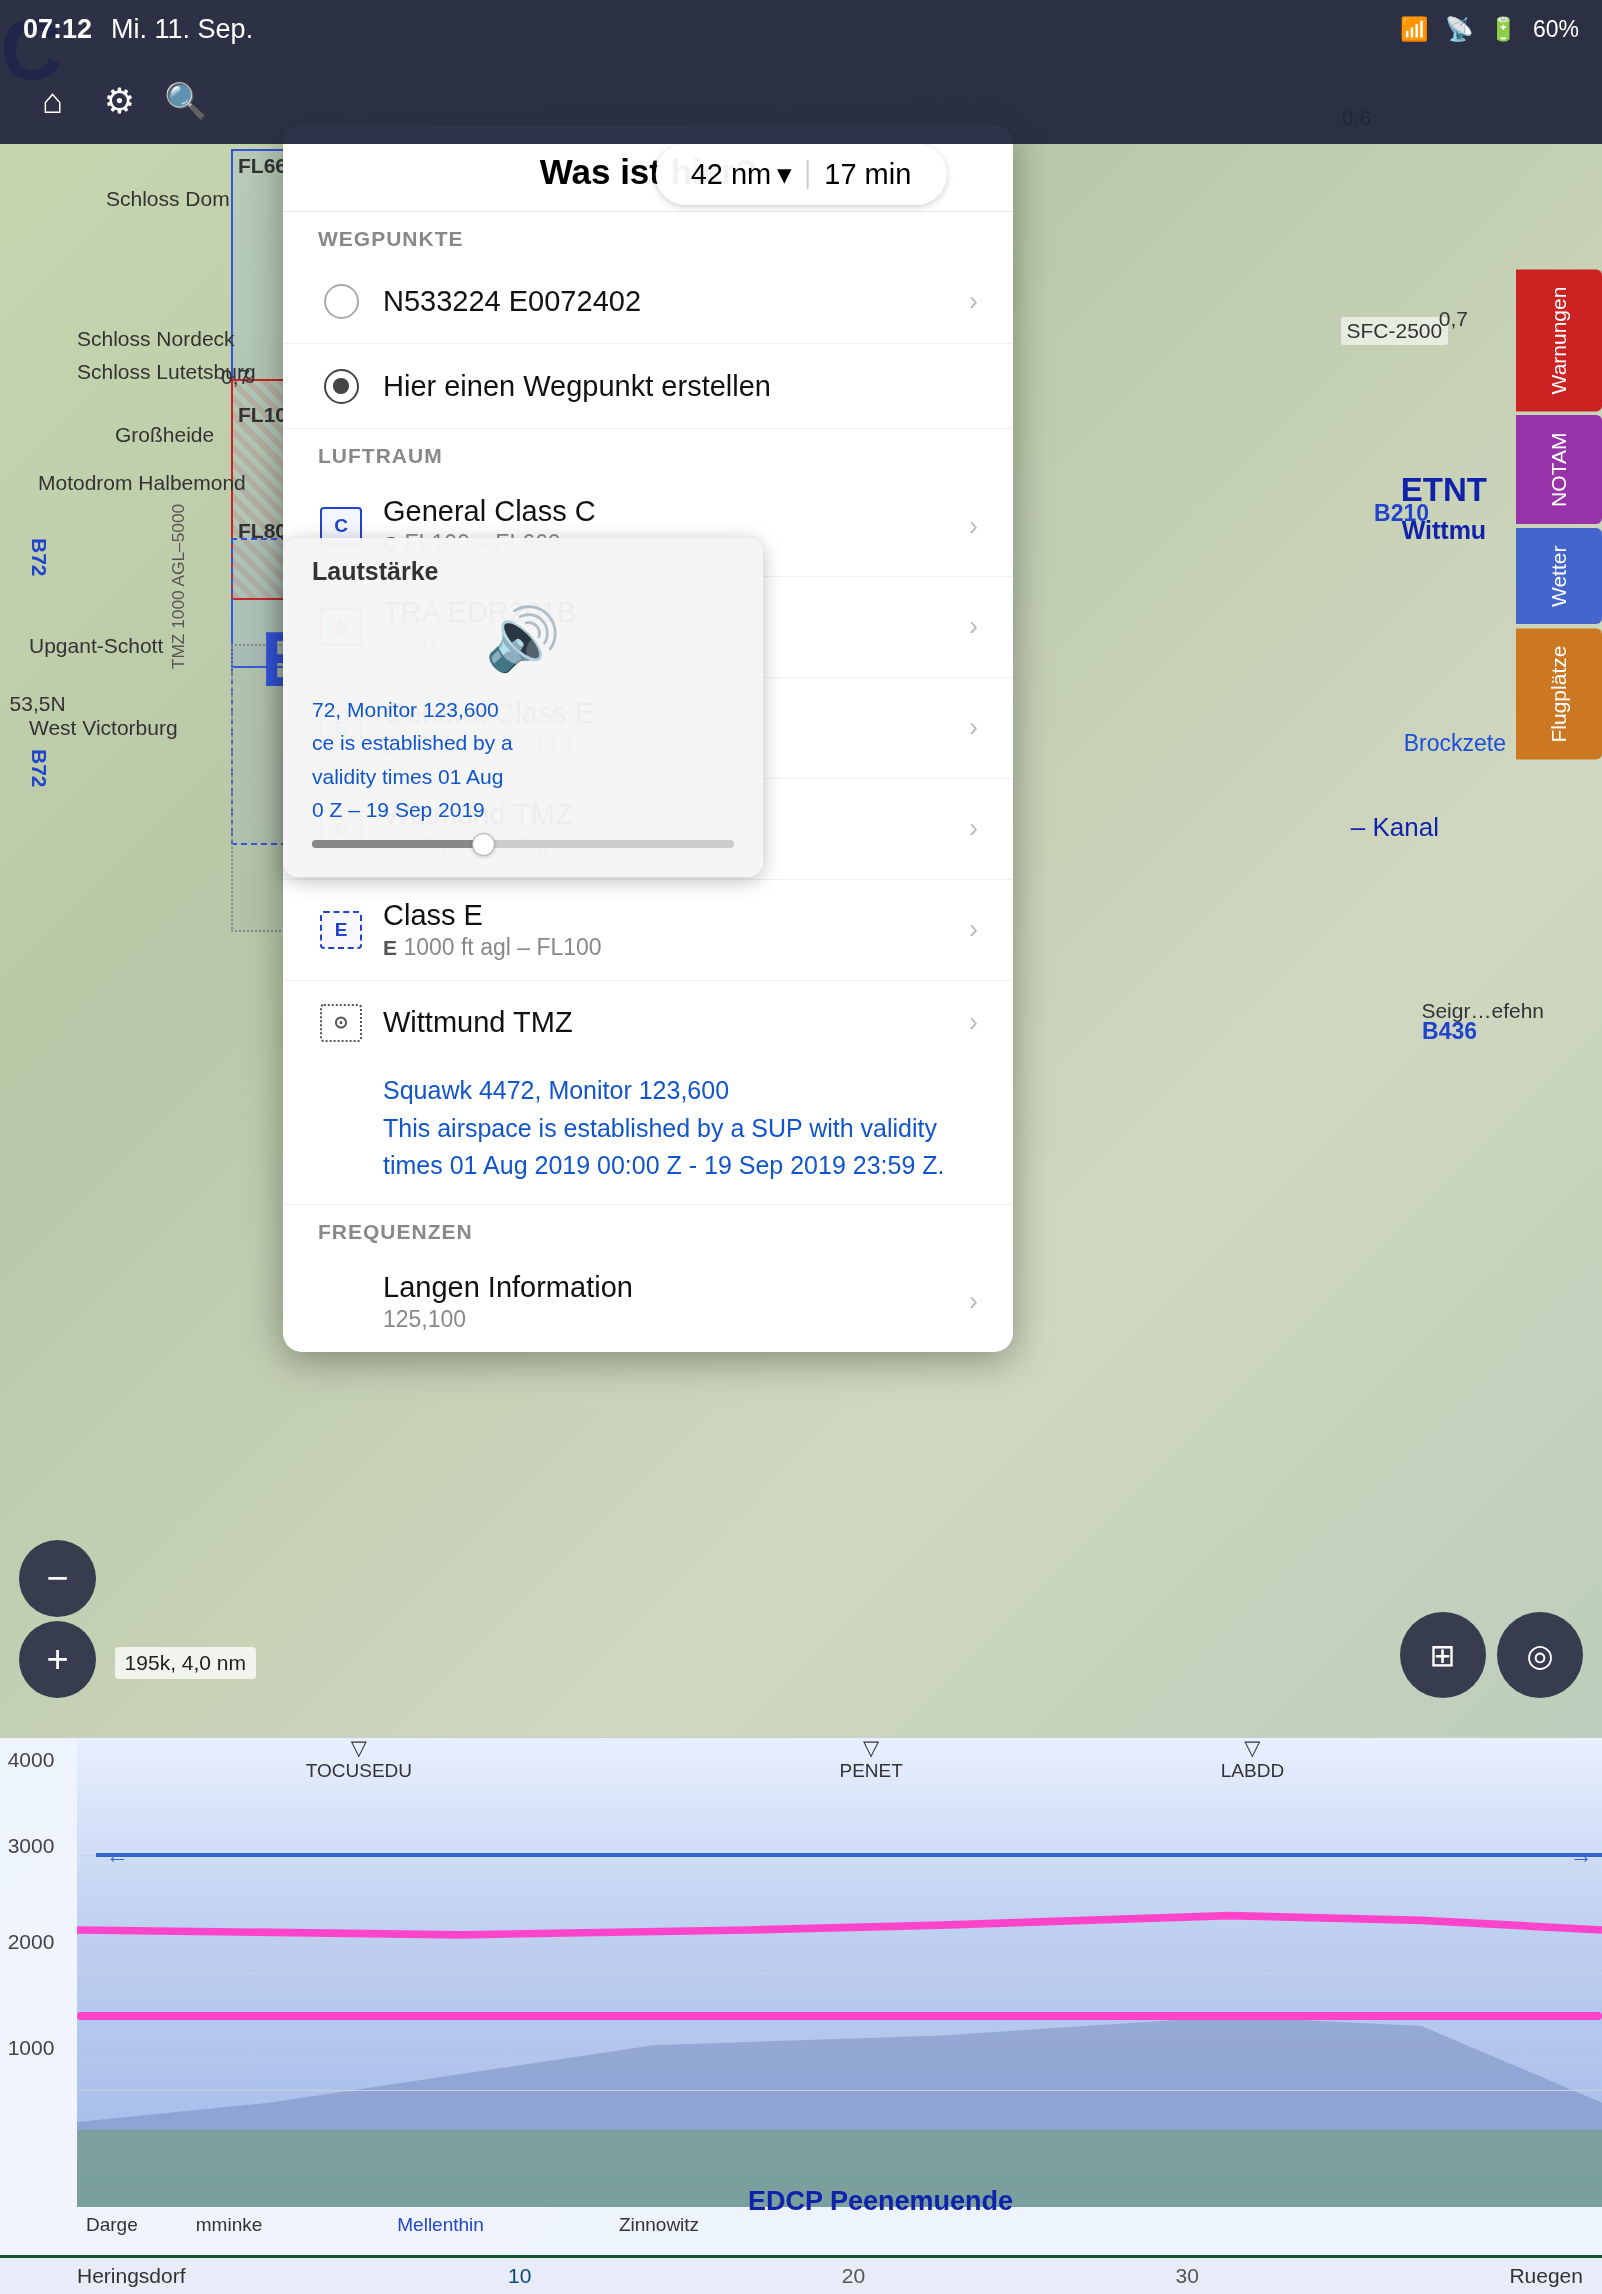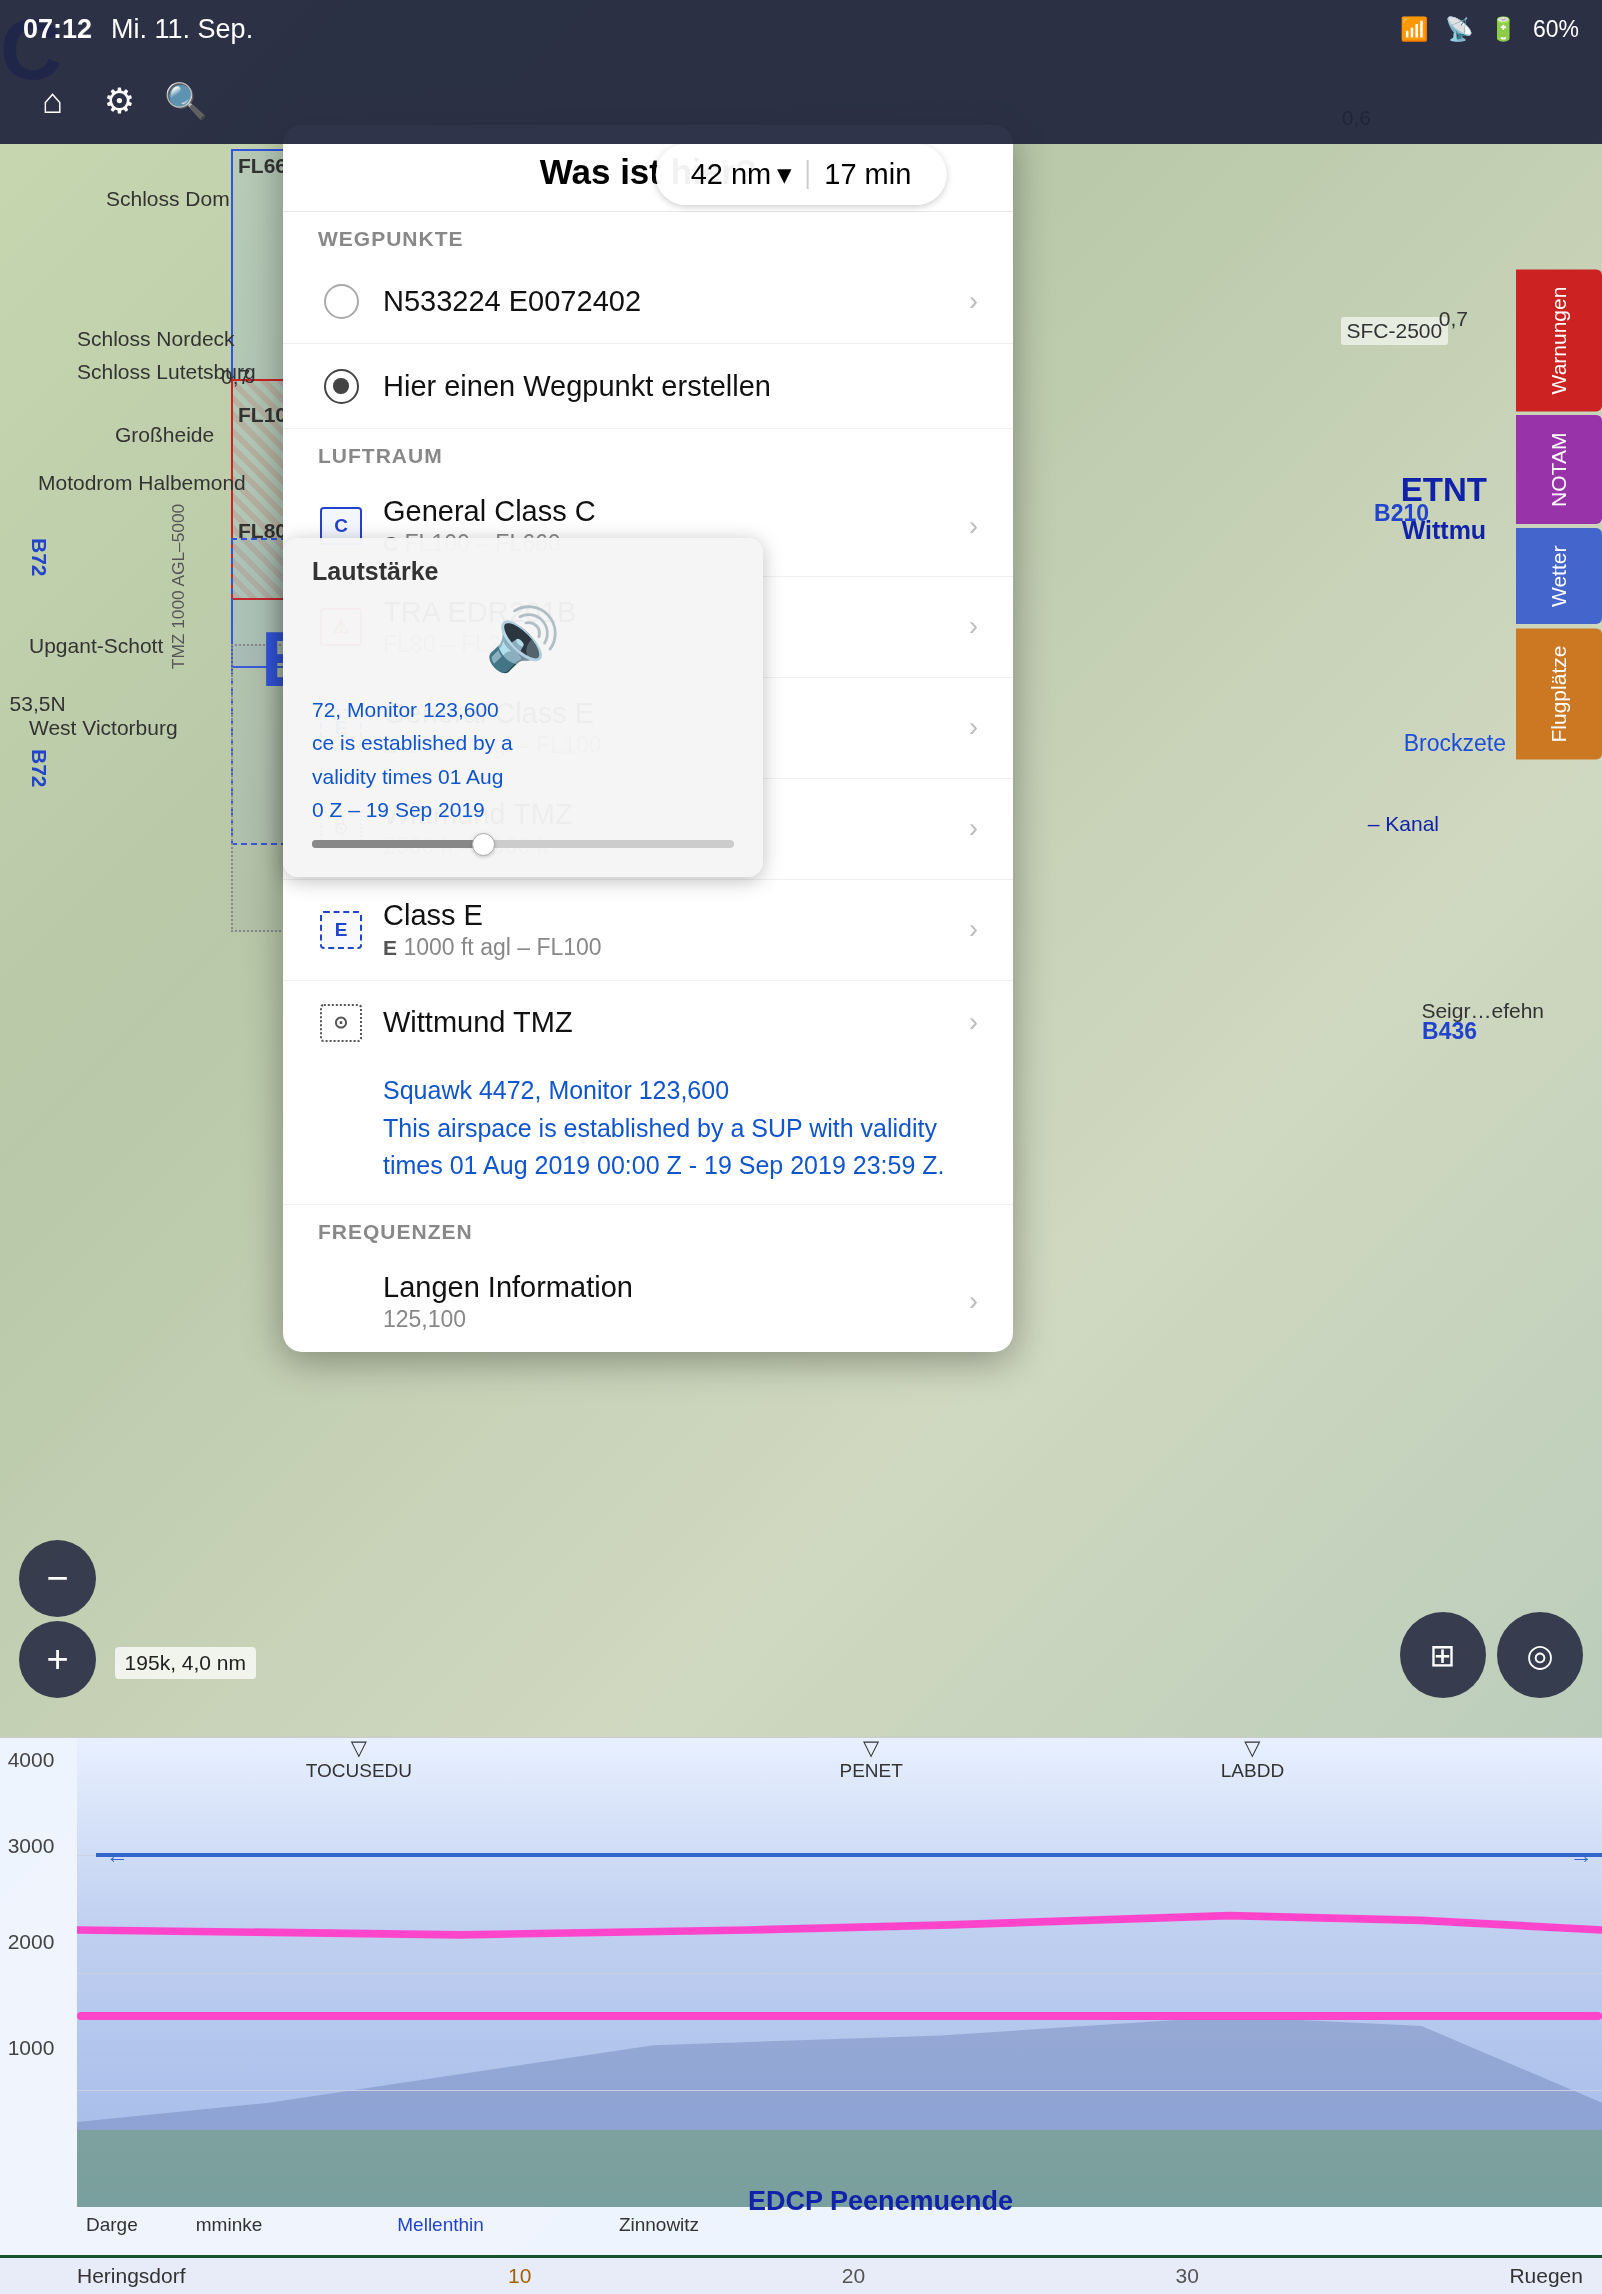--- a/index.html
+++ b/index.html
@@ -527,21 +527,21 @@
   <div style="position:absolute; right:154px; top:317px; font-size:21px; color:#333; background:rgba(255,255,255,0.6); padding:1.9px 5.8px; border-radius:2.9px;">SFC-2500</div>
 
   <div style="position:absolute; right:173px; top:500px; font-size:23px; font-weight:700; color:#2244cc;">B210</div>
 
   <div style="position:absolute; right:231px; top:106px; font-size:21px; color:#333;">0,6</div>
   <div style="position:absolute; right:134px; top:307px; font-size:21px; color:#333;">0,7</div>
   <div style="position:absolute; left:221px; top:365px; font-size:21px; color:#333;">0,7</div>
 
   <div style="position:absolute; right:96px; top:730px; font-size:23px; color:#1d4ed8;">Brockzete</div>
 
-  <div style="position:absolute; right:163px; top:812px; font-size:21px; color:#1122aa;margin-left:40px;">– Kanal</div>
+  <div style="position:absolute; right:163px; top:812px; font-size:26px; color:#1122aa;margin-left:40px;">– Kanal</div>
 
   <div style="position:absolute; left:294px; top:970px; width:86px; height:48px; background:#66bb44; display:flex; align-items:center; justify-content:center; font-size:25px; font-weight:700; color:white;">40</div>
 
   <div style="position:absolute; right:58px; top:999px; font-size:21px; color:#333;">Seigr…efehn</div>
 
   <div style="position:absolute; right:125px; top:1018px; font-size:23px; font-weight:700; color:#2244cc;">B436</div>
 
   <div style="position:absolute; left:27px; top:538px; font-size:21px; font-weight:700; color:#2244cc; writing-mode:vertical-rl;">B72</div>
   <div style="position:absolute; left:27px; top:749px; font-size:21px; font-weight:700; color:#2244cc; writing-mode:vertical-rl;">B72</div>
 
@@ -792,21 +792,21 @@
       </div>
       <div style="position:absolute; left:75%; text-align:center;">
         <div class="wpt-triangle">▽</div>
         <div class="wpt-label">LABDD</div>
       </div>
     </div>
   </div>
 
   <div style="display:flex; justify-content:space-between; padding:5.8px 19px 5.8px 77px; background:#e8ecf8; border-top:3px solid #14532d;">
     <span style="font-size:21px; color:#333;">Heringsdorf</span>
-    <span style="font-size:21px; color:#a16207;margin-left:12px;">10</span>
+    <span style="font-size:21px; color:#0c4a6e;margin-left:12px;">10</span>
     <span style="font-size:21px; color:#555;">20</span>
     <span style="font-size:21px; color:#555;">30</span>
     <span style="font-size:21px; color:#333;">Ruegen</span>
   </div>
 
   <div style="position:absolute; bottom:58px; left:86px; display:flex; gap:58px;">
     <div style="font-size:19px; color:#333;">Darge</div>
     <div style="font-size:19px; color:#333;">mminke</div>
     <div style="font-size:19px; color:#2244cc; margin-left:77px;">Mellenthin</div>
     <div style="font-size:19px; color:#333; margin-left:77px;">Zinnowitz</div>

